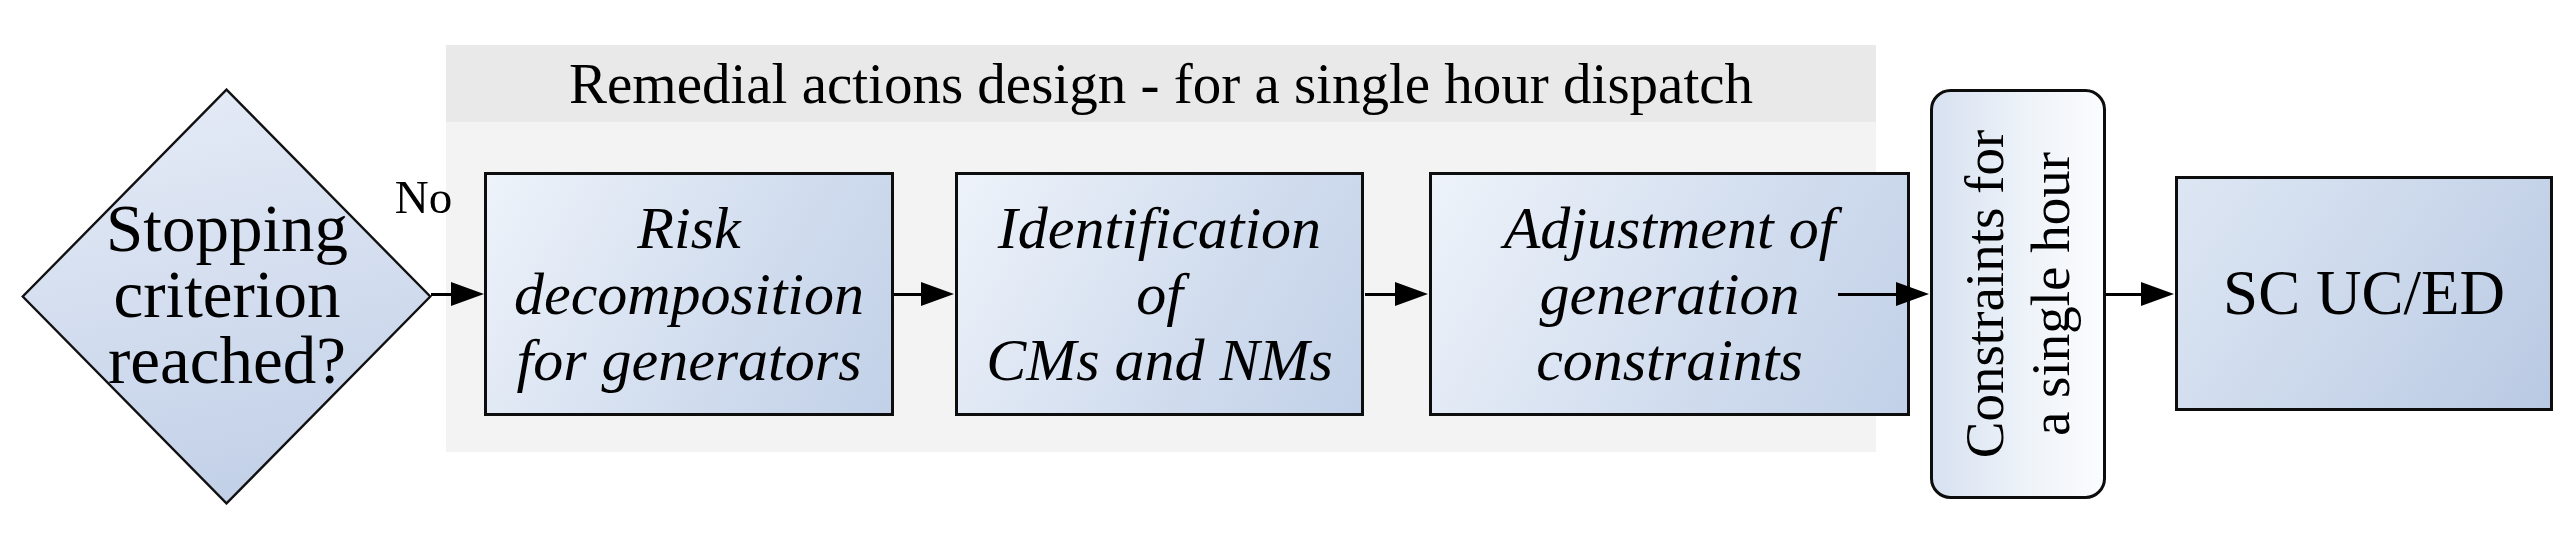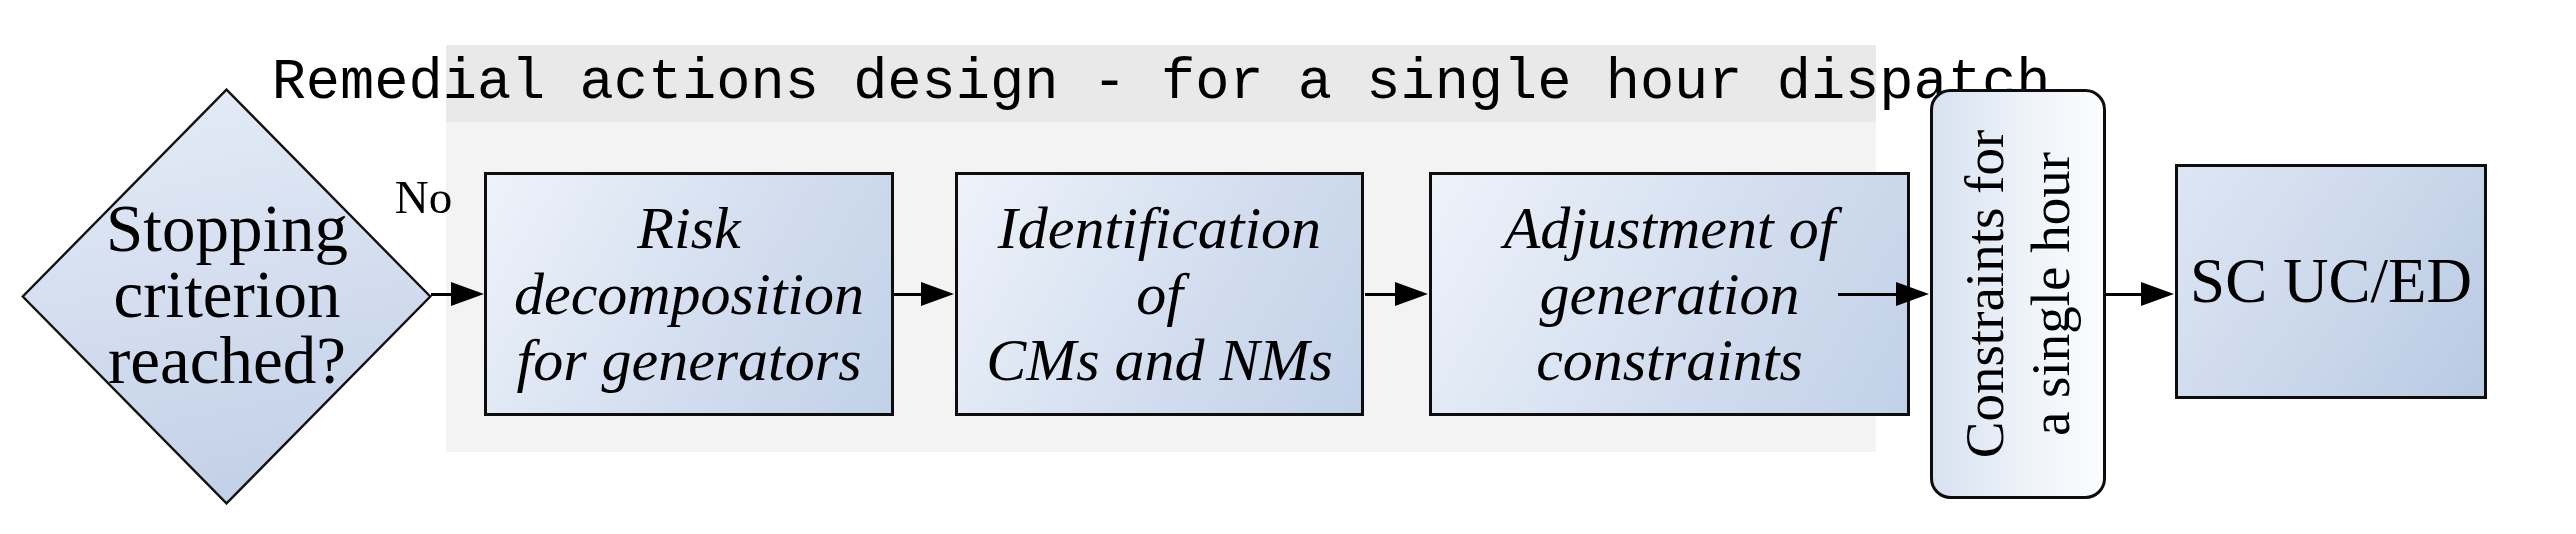--- a/index.html
+++ b/index.html
@@ -2,21 +2,21 @@
 <html style="font-size:12.6px"><head>
 <meta charset="utf-8">
 <style>
   html,body{margin:0;padding:0;background:#ffffff;}
   body{font-family:"Liberation Serif","DejaVu Serif",serif;color:#000;}
   .stage{position:relative;width:2576px;height:535px;background:#ffffff;overflow:hidden;}
 
   
   .container-body{position:absolute;left:446px;top:45px;width:1430px;height:407px;background:#f3f3f3;}
   .container-band{position:absolute;left:446px;top:45px;width:1430px;height:77px;background:#e9e9e9;
-    display:flex;align-items:center;justify-content:center;font-size:57px;line-height:77px;white-space:nowrap;font-family:Liberation Mono, monospace;}
+    display:flex;align-items:center;justify-content:center;font-size:57px;line-height:77px;white-space:nowrap;}
 
   
   .diamond-svg{position:absolute;left:21.3px;top:88px;width:411px;height:417px;}
   .diamond-label{position:absolute;left:61px;top:195px;width:332px;height:199px;
     text-align:center;white-space:pre-line;font-size:67px;line-height:66px;}
 
   
   .no-label{position:absolute;left:372px;top:172px;width:103px;text-align:center;
     font-size:47px;line-height:51px;}
 
@@ -31,21 +31,21 @@
 
   
   .vpill{position:absolute;left:1930px;top:89px;width:176px;height:410px;box-sizing:border-box;
     border:3.2px solid #0d0d0d;border-radius:20.5px;
     background:linear-gradient(to right,#d7e1f0 0%,#eef3f9 55%,#fbfcfe 100%);}
   .vpill-label{position:absolute;left:1813px;top:206px;width:410px;height:176px;
     transform:rotate(-90deg);display:flex;align-items:center;justify-content:center;
     text-align:center;white-space:pre-line;font-size:55px;line-height:66px;}
 
   
-  .scbox{position:absolute;left:2175px;top:164px;width:312px;height:235px;box-sizing:border-box;
+  .scbox{position:absolute;left:2175px;top:176px;width:378px;height:235px;box-sizing:border-box;
     border:3.2px solid #0d0d0d;background:linear-gradient(125deg,#dde6f3 0%,#ccd9ec 50%,#bac9e3 100%);
     display:flex;align-items:center;justify-content:center;font-size:63px;white-space:nowrap;}
 
   
   .aline{position:absolute;top:293px;height:3.2px;background:#000;}
   .ahead{position:absolute;top:282px;width:0;height:0;
     border-top:12.6px solid transparent;border-bottom:12.6px solid transparent;border-left:33px solid #000;}
 </style>
 </head>
 <body>

